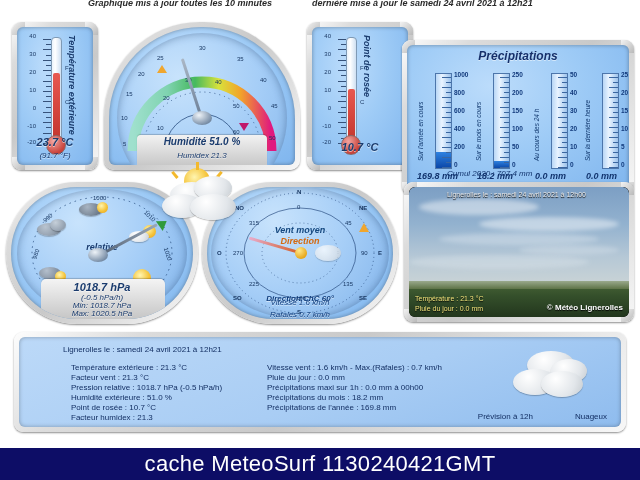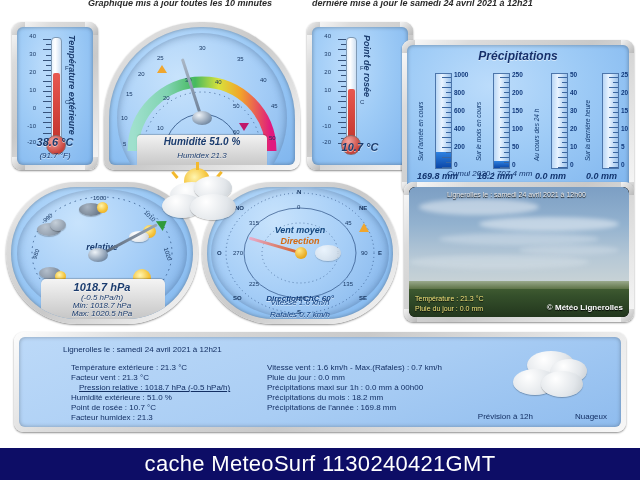--- a/index.html
+++ b/index.html
@@ -199,21 +199,21 @@
           <div class="tick" style="top: 102.8px; width: 5px;"></div>
           <div class="tick" style="top: 108px; width: 8px;"></div>
         </div>
       <div class="tube">
         <div class="merc" id="ot-merc" style="height: 66%;"></div>
       </div>
       <div class="bulb"></div>
       <div class="tf" style="top:38px;">F</div>
       <div class="tf" style="top:72px;">C</div>
       <div class="vlabel">Température extérieure</div>
-      <div class="readout" style="bottom:17px;">38.6 °C</div>
+      <div class="readout" style="bottom:17px;">23.7 °C</div>
       <div class="readout sub" style="bottom:5px;">(91.7 °F)</div>
     </div>
   </div>
 
   <div class="panel" style="left:104px;top:22px;width:196px;height:148px;border-radius:96px 96px 10px 10px;">
     <div class="panel-in" style="border-radius:92px 92px 6px 6px;">
       <div class="gauge-face" style="left:8px;top:6px;width:170px;height:170px;">
 
         <svg width="170" height="130" style="position:absolute;left:0;top:0;">
           <defs>
@@ -580,21 +580,21 @@
     <div class="cl" style="left:2px;top:26px;width:40px;height:24px;"></div>
     <div class="cl" style="left:30px;top:26px;width:46px;height:26px;"></div>
   </div>
 
   <div class="panel" style="left:14px;top:332px;width:612px;height:100px;">
     <div class="sum-in">
       <div class="sum-head" style="left:44px;top:8px;">Lignerolles le : samedi 24 avril 2021 à 12h21</div>
 
       <div class="sum-line" style="left:52px;top:26px;">Température extérieure : 21.3 °C</div>
       <div class="sum-line" style="left:52px;top:36px;">Facteur vent : 21.3 °C</div>
-      <div class="sum-line" style="left:60px;top:46px;text-decoration:underline;">Pression relative : 1018.7 hPa (-0.5 hPa/h)</div>
+      <div class="sum-line" style="left:52px;top:46px;">Pression relative : 1018.7 hPa (-0.5 hPa/h)</div>
       <div class="sum-line" style="left:52px;top:56px;">Humidité extérieure : 51.0 %</div>
       <div class="sum-line" style="left:52px;top:66px;">Point de rosée : 10.7 °C</div>
       <div class="sum-line" style="left:52px;top:76px;">Facteur humidex : 21.3</div>
 
       <div class="sum-line" style="left:248px;top:26px;">Vitesse vent : 1.6 km/h - Max.(Rafales) : 0.7 km/h</div>
       <div class="sum-line" style="left:248px;top:36px;">Pluie du jour : 0.0 mm</div>
       <div class="sum-line" style="left:248px;top:46px;">Précipitations maxi sur 1h : 0.0 mm à 00h00</div>
       <div class="sum-line" style="left:248px;top:56px;">Précipitations du mois : 18.2 mm</div>
       <div class="sum-line" style="left:248px;top:66px;">Précipitations de l'année : 169.8 mm</div>
 

